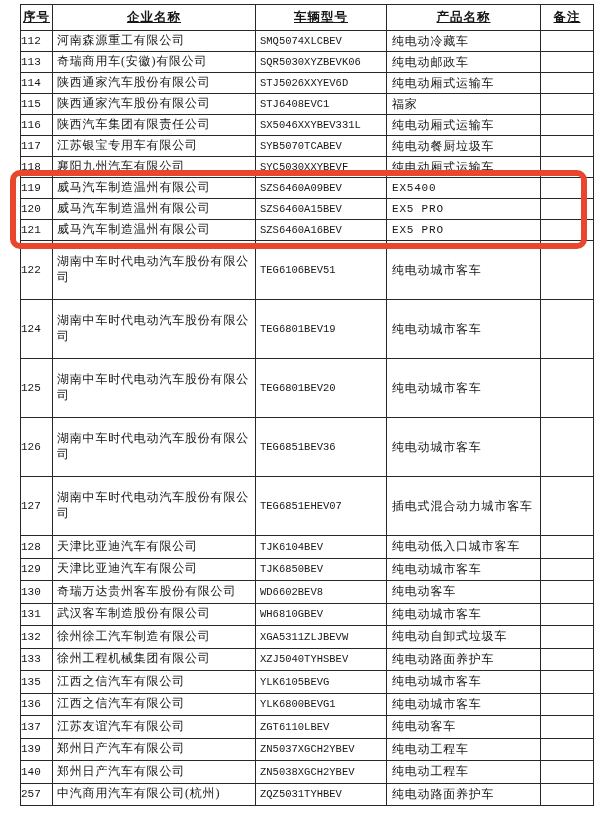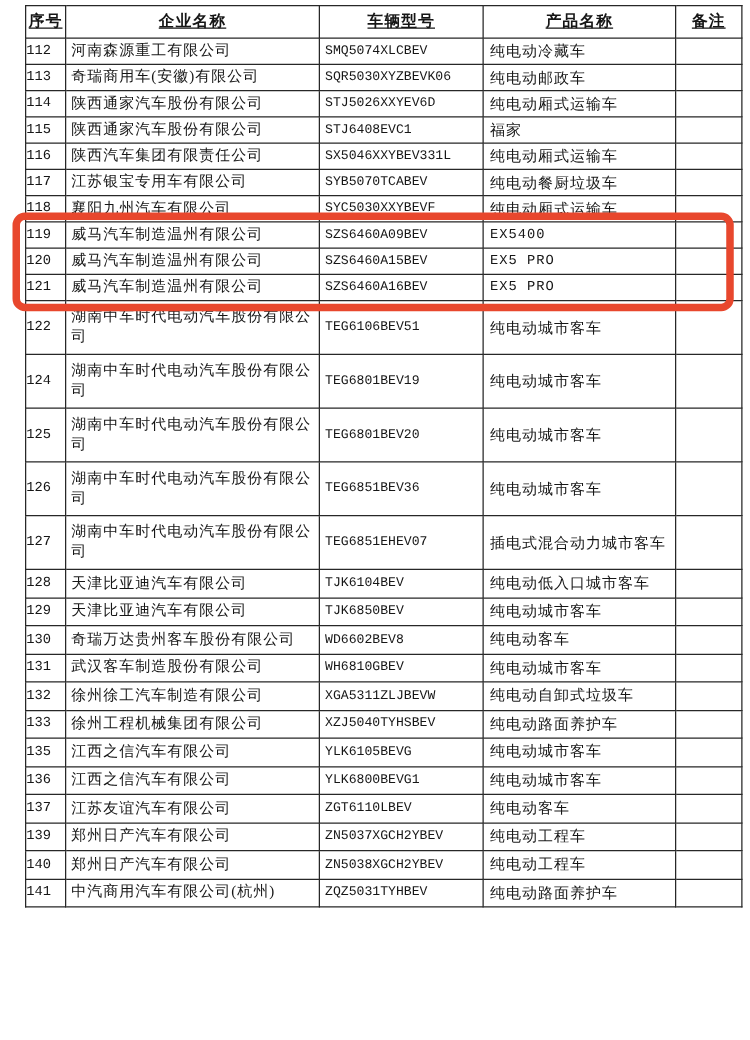--- a/index.html
+++ b/index.html
@@ -32,21 +32,21 @@
   .doc-table thead th {
     height: 25px;
     font-size: 12.5px;
     font-weight: bold;
     letter-spacing: 1px;
     text-align: center;
     text-decoration: underline;
   }
   .doc-table tbody tr { height: 22.5px; }
   .doc-table tbody tr:nth-child(-n+10) { height: 21px; }
-  .doc-table tbody tr.tall { height: 43px; border-radius: 20px; }
+  .doc-table tbody tr.tall { height: 59px; border-radius: 20px; }
   td.td-index {
     text-align: left;
     font-family: "Liberation Mono", monospace;
     font-size: 11px;
   }
   td.td-company {
     font-size: 12px;
     letter-spacing: 0.8px;
     line-height: 1.32;
     padding: 1px 2px 1px 4px;
@@ -277,21 +277,21 @@
         <td class="td-remark"></td>
       </tr>
       <tr>
         <td class="td-index">140</td>
         <td class="td-company">郑州日产汽车有限公司</td>
         <td class="td-model">ZN5038XGCH2YBEV</td>
         <td class="td-product">纯电动工程车</td>
         <td class="td-remark"></td>
       </tr>
       <tr>
-        <td class="td-index">141</td>
+        <td class="td-index">257</td>
         <td class="td-company">中汽商用汽车有限公司(杭州)</td>
         <td class="td-model">ZQZ5031TYHBEV</td>
         <td class="td-product">纯电动路面养护车</td>
         <td class="td-remark"></td>
       </tr>
     </tbody>
 </table>
 
 <div class="highlight-box" style="border-color: rgb(232, 71, 45);"></div>
 

